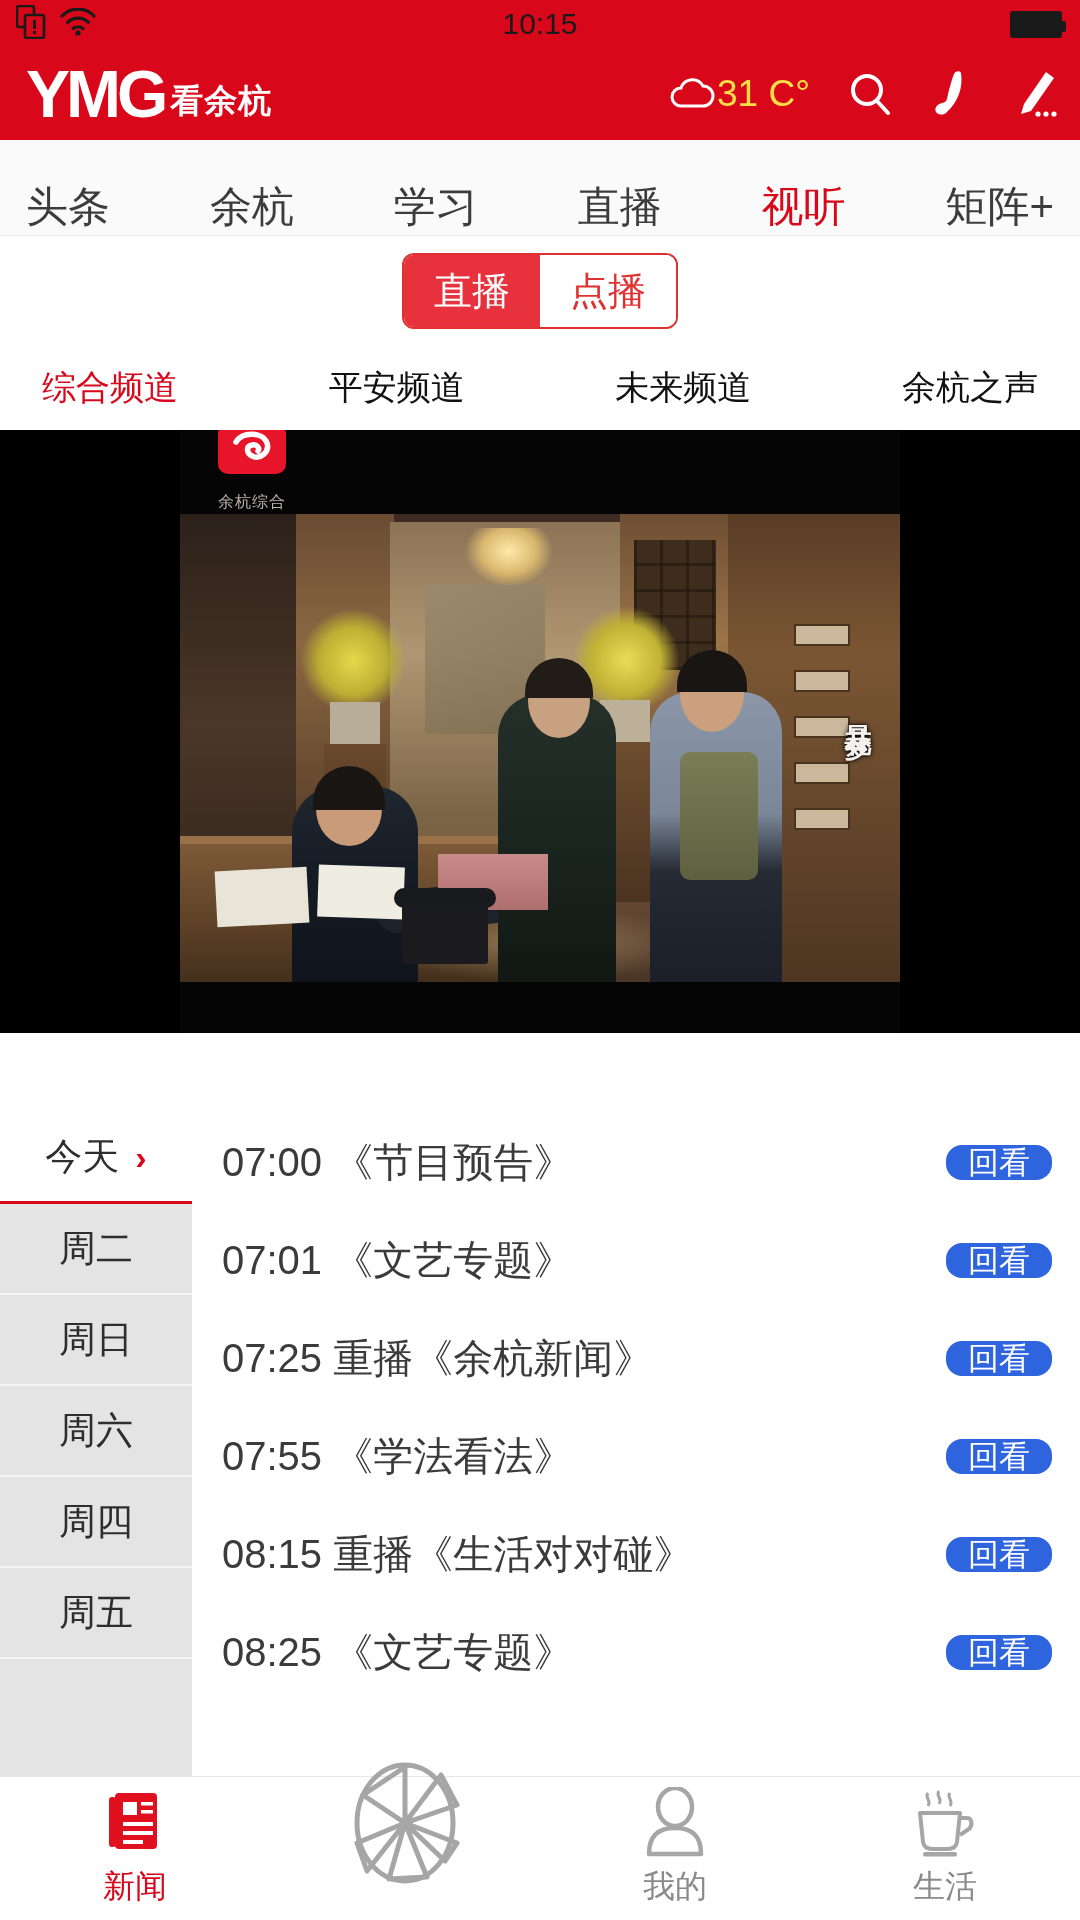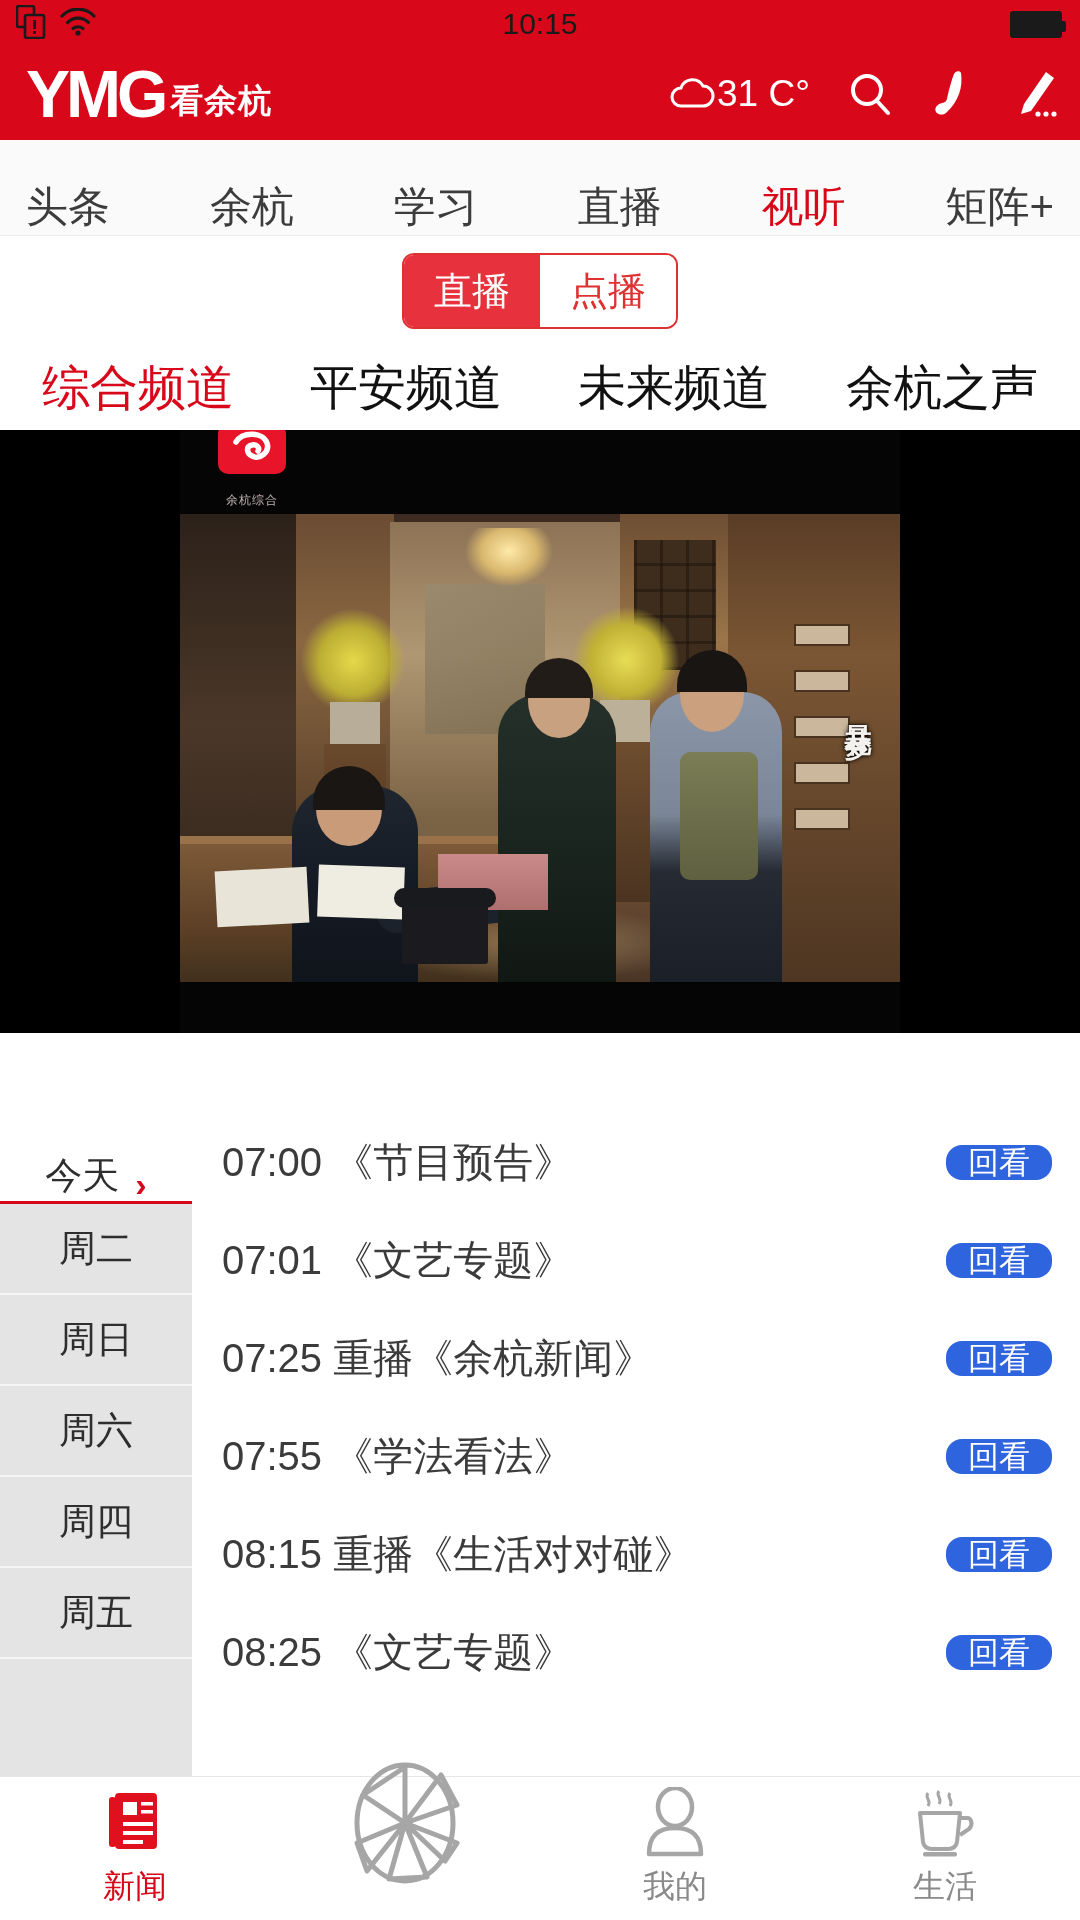--- a/index.html
+++ b/index.html
@@ -40,21 +40,21 @@
   .logo{ display:flex; align-items:flex-end; gap:6px; }
   .logo-main{
     font-size:66px; font-weight:bold; color:#ffffff; line-height:0.92;
     letter-spacing:-4px; font-family:"Liberation Sans",sans-serif;
   }
   .logo-sub{
     font-size:33px; font-weight:bold; color:#ffffff; line-height:1.25;
     letter-spacing:1px; padding-bottom:3px;
   }
   .hdr-right{ margin-left:auto; display:flex; align-items:center; gap:36px; }
-  .weather{ display:flex; align-items:center; gap:2px; color:#ffffff; }
+  .weather{ display:flex; align-items:center; gap:2px; color:#fde047; }
   .weather-temp{ font-size:37px; font-weight:400; letter-spacing:0px; }
   .icon-btn{ display:flex; align-items:center; justify-content:center; }
 
   
   .nav-tabs{
     height:96px; background:#fafafa;
     display:flex; align-items:flex-end; justify-content:space-between;
     padding:0 26px; border-bottom:1px solid #ececec;
   }
   .nav-tab{ font-size:42px; color:#3c3c3c; white-space:nowrap; }
@@ -74,21 +74,21 @@
     font-size:38px; background:#ffffff; color:#e03131;
   }
   .seg-btn.active{ background:#e7323e; color:#ffffff; }
 
   
   .channel-row{
     height:84px; background:#ffffff;
     display:flex; align-items:center; justify-content:space-between;
     padding:0 42px;
   }
-  .channel{ font-size:48px; color:#111111; white-space:nowrap; }
+  .channel{ font-size:34px; color:#111111; white-space:nowrap; }
   .channel.active{ color:#d8081a; }
 
   
   .player{
     position:relative; width:1080px; height:603px; background:#000000;
     overflow:hidden;
   }
   .video-frame{
     position:absolute; left:180px; top:-12px; width:720px; height:627px;
     background:#050505; overflow:hidden;
@@ -166,42 +166,42 @@
   .watermark{
     position:absolute; left:36px; top:6px; width:72px; height:82px;
     display:flex; flex-direction:column; align-items:center; z-index:5;
   }
   .wm-badge{
     width:68px; height:68px; border-radius:10px; background:#e8152a;
     display:flex; align-items:center; justify-content:center;
     box-shadow:0 0 0 1px rgba(0,0,0,.15);
   }
   .wm-label{
-    font-size:12px; color:#f0dede; margin-top:18px; opacity:.78; letter-spacing:1px;
+    font-size:16px; color:#f0dede; margin-top:18px; opacity:.78; letter-spacing:1px;
     text-shadow:0 1px 2px rgba(0,0,0,.7);
   }
   .drama-title{
     position:absolute; right:24px; top:188px; z-index:5;
     writing-mode:vertical-rl; font-size:27px; color:#f4f2ee;
     letter-spacing:5px; text-shadow:0 0 5px rgba(0,0,0,.95),0 0 2px #000;
     font-weight:bold;
   }
 
   
   .schedule{
     position:absolute; left:0; top:1113px; width:1080px; height:663px;
     display:flex; background:#ffffff; overflow:hidden;
   }
   .days{ width:192px; background:#e4e4e4; flex:0 0 192px; }
   .day{
     height:91px; display:flex; align-items:center; justify-content:center;
     font-size:37px; color:#2e2e2e; background:#e4e4e4;
     border-bottom:2px solid #f5f5f5; position:relative;
   }
-  .day.active{ background:#ffffff; border-bottom:3px solid #d8081a; gap:16px;align-items:flex-end; }
+  .day.active{ background:#ffffff; border-bottom:3px solid #d8081a; gap:16px; }
   .day-chevron{ color:#d8081a; font-size:34px; font-weight:bold; line-height:1; }
 
   .programs{ flex:1; background:#ffffff; }
   .prog{
     height:98px; display:flex; align-items:center; padding:0 28px 0 30px;
   }
   .prog-text{ font-size:40px; color:#3b3b3b; white-space:nowrap; }
   .prog-btn{
     margin-left:auto; background:#2f64df; color:#ffffff;
     font-size:31px; border-radius:16px; padding:2px 22px; line-height:1;

